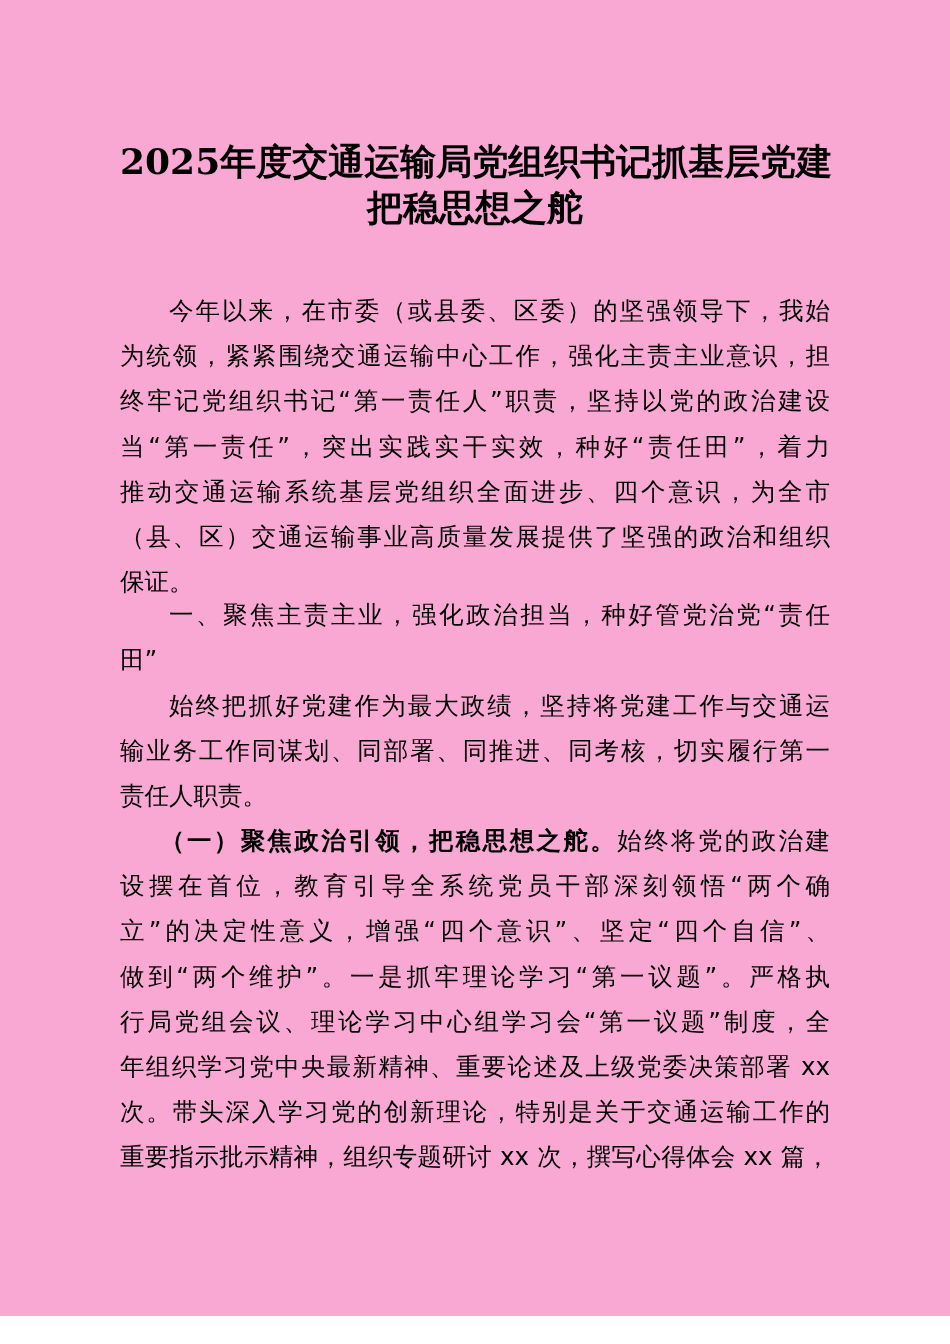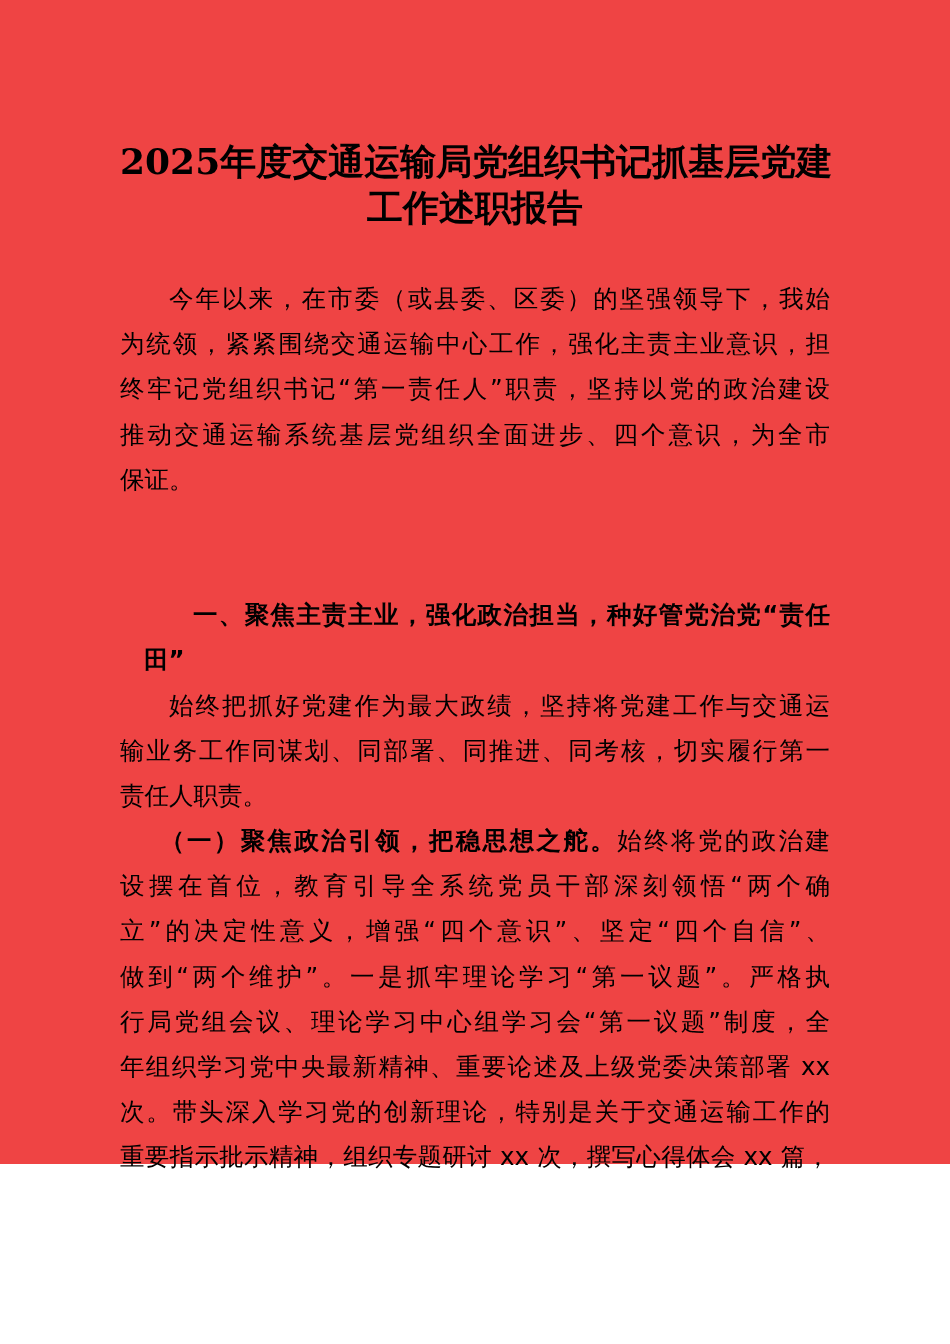--- a/index.html
+++ b/index.html
@@ -12,22 +12,22 @@
       height: 1344px;
       position: relative;
       overflow: hidden;
       color: #000000;
     }
     .page {
       position: absolute;
       left: 0;
       top: 0;
       width: 950px;
-      height: 1164px;
-      background: #ef4444;
+      height: 1316px;
+      background: #f9a8d4;
     }
     .title {
       position: absolute;
       left: 120px;
       width: 710px;
       text-align: center;
       font-family: "DejaVu Serif", "Liberation Serif", serif;
       font-weight: bold;
       font-size: 36px;
       line-height: 46px;
@@ -53,42 +53,43 @@
       text-align: justify;
       text-align-last: justify;
     }
     .line.last {
       text-align-last: left;
     }
     .line.indent {
       padding-left: 49px;
     }
     .heading .line {
-      font-weight: bold;
-      margin-left: 24px;
+      font-weight: normal;
     }
     .sub-heading-lead {
       font-weight: bold;
     }
   </style>
 </head>
 <body>
 
 <div class="page">
 
   <div class="title" style="top:138px;">
     <span class="line" style="height:46px;line-height:46px;text-align:center;text-align-last:center;">2025年度交通运输局党组织书记抓基层党建</span>
-    <span class="line" style="height:46px;line-height:46px;text-align:center;text-align-last:center;">工作述职报告</span>
+    <span class="line" style="height:46px;line-height:46px;text-align:center;text-align-last:center;">把稳思想之舵</span>
   </div>
 
-  <div class="body-text" style="top:276px;">
+  <div class="body-text" style="top:288px;">
     <span class="line indent">今年以来，在市委（或县委、区委）的坚强领导下，我始</span>
     <span class="line">为统领，紧紧围绕交通运输中心工作，强化主责主业意识，担</span>
     <span class="line">终牢记党组织书记“第一责任人”职责，坚持以党的政治建设</span>
+    <span class="line">当“第一责任”，突出实践实干实效，种好“责任田”，着力</span>
     <span class="line">推动交通运输系统基层党组织全面进步、四个意识，为全市</span>
+    <span class="line">（县、区）交通运输事业高质量发展提供了坚强的政治和组织</span>
     <span class="line last">保证。</span>
   </div>
 
   <div class="body-text heading" style="top:592px;">
     <span class="line indent">一、聚焦主责主业，强化政治担当，种好管党治党“责任</span>
     <span class="line last">田”</span>
   </div>
 
   <div class="body-text" style="top:818px;">
     <span class="line indent" style="padding-left:40px;"><span class="sub-heading-lead">（一）聚焦政治引领，把稳思想之舵。</span><span>始终将党的政治建</span></span>

